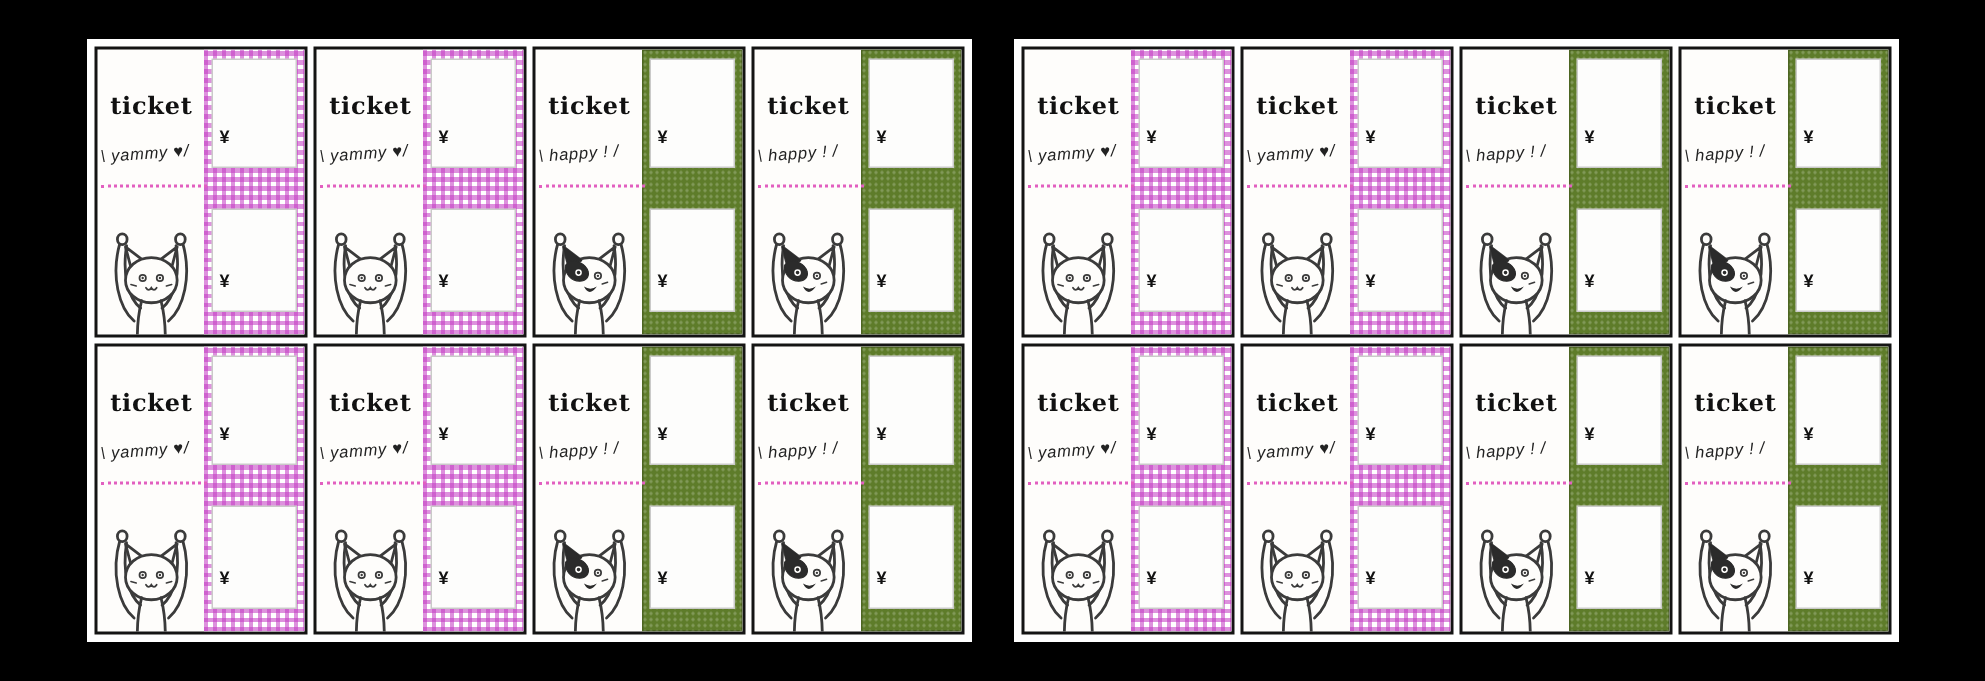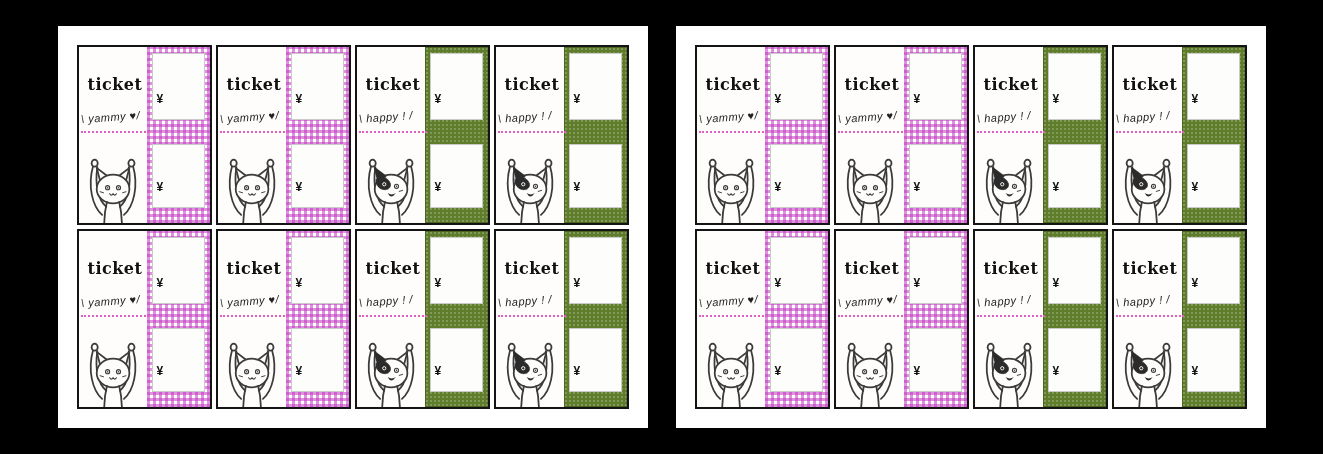--- a/index.html
+++ b/index.html
@@ -4,21 +4,21 @@
 <style>
   html,body{margin:0;padding:0;}
   body{
     width:1323px;height:454px;overflow:hidden;
     background:var(--page-bg,#000);
     font-family:"Liberation Sans",sans-serif;
   }
   .canvas{width:1323px;height:454px;display:flex;align-items:center;justify-content:center;gap:28px;}
   .sheet{
     width:590px;height:402px;background:var(--sheet-bg,#fff);
-    box-sizing:border-box;padding:19px;
+    box-sizing:border-box;padding:5px;
     display:grid;grid-template-columns:repeat(4,1fr);grid-template-rows:repeat(2,1fr);gap:4px;
   }
   .ticket{position:relative;background:#fefdfb;border:2px solid #141414;display:flex;overflow:hidden;}
   .ticket-left{flex:0 0 52%;position:relative;}
   .ticket-title{
     position:absolute;top:28px;left:9px;
     font-family:"DejaVu Serif",serif;font-weight:700;font-size:16px;color:#111;letter-spacing:.5px;
   }
   .speech{
     position:absolute;top:64px;left:2px;

